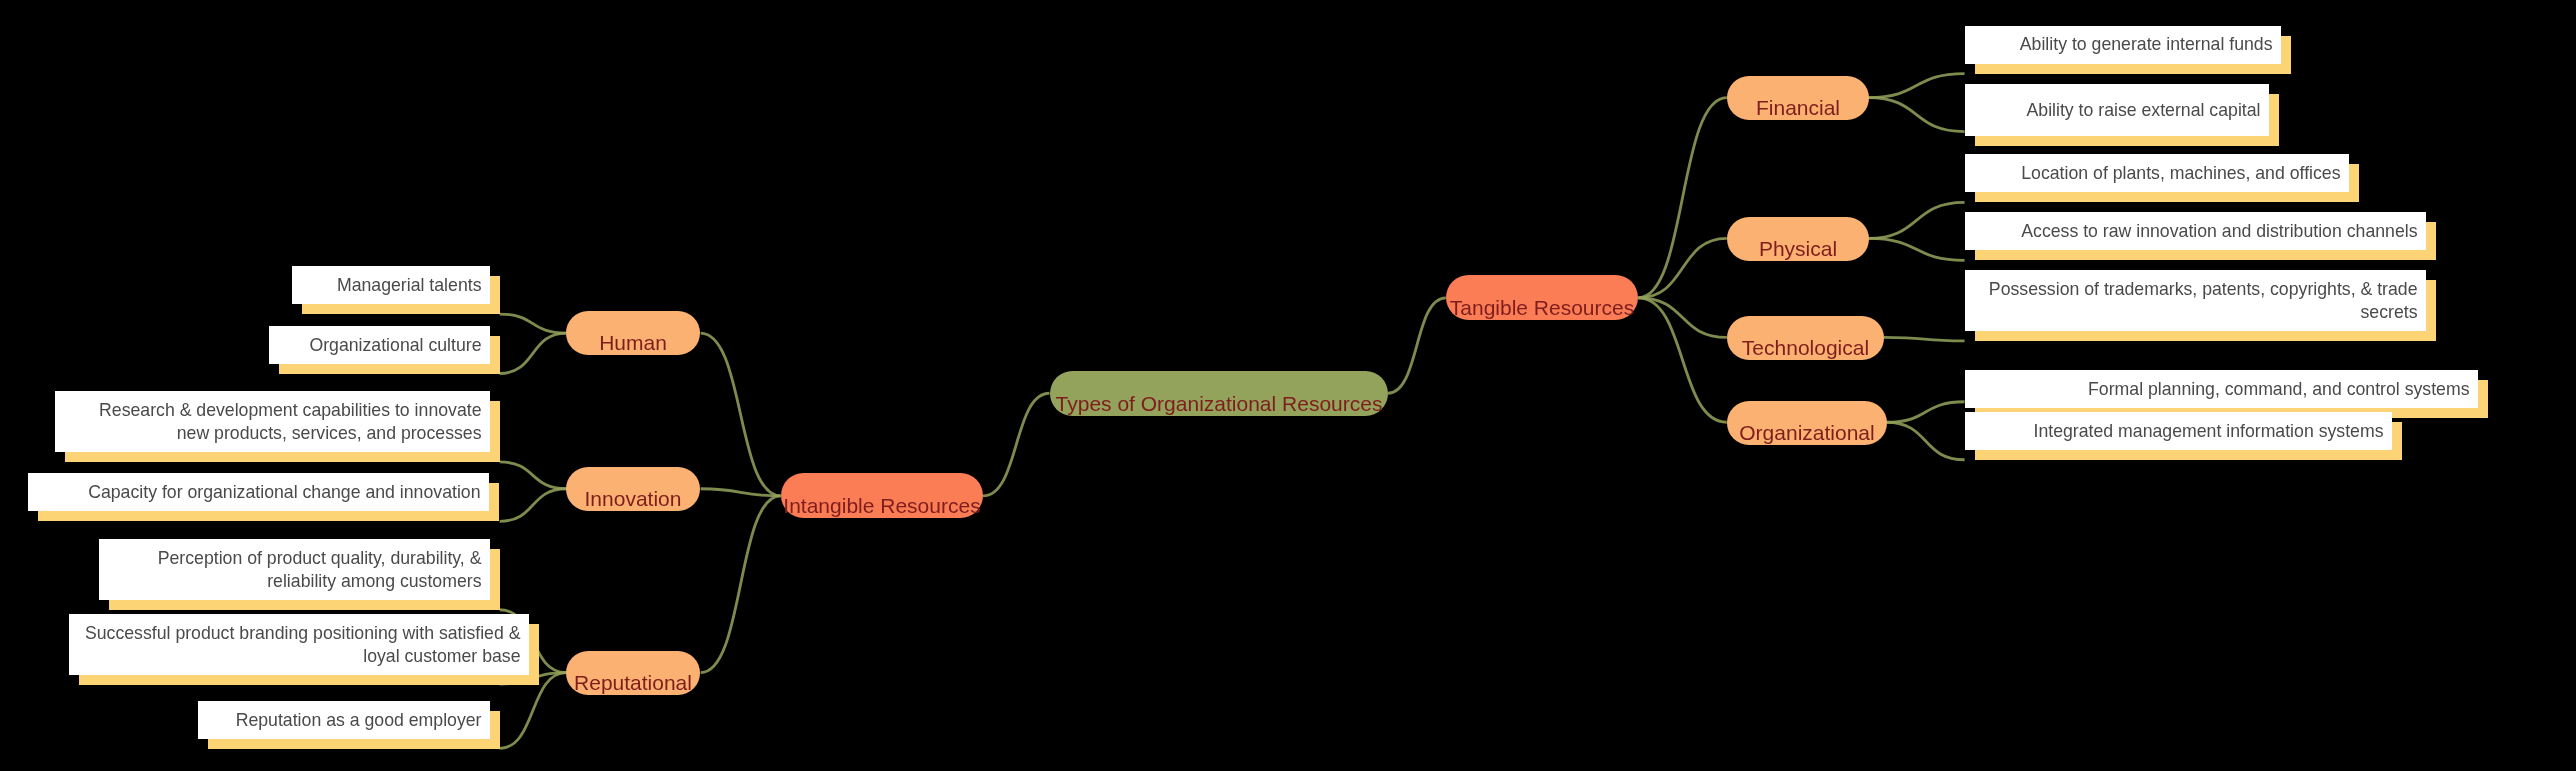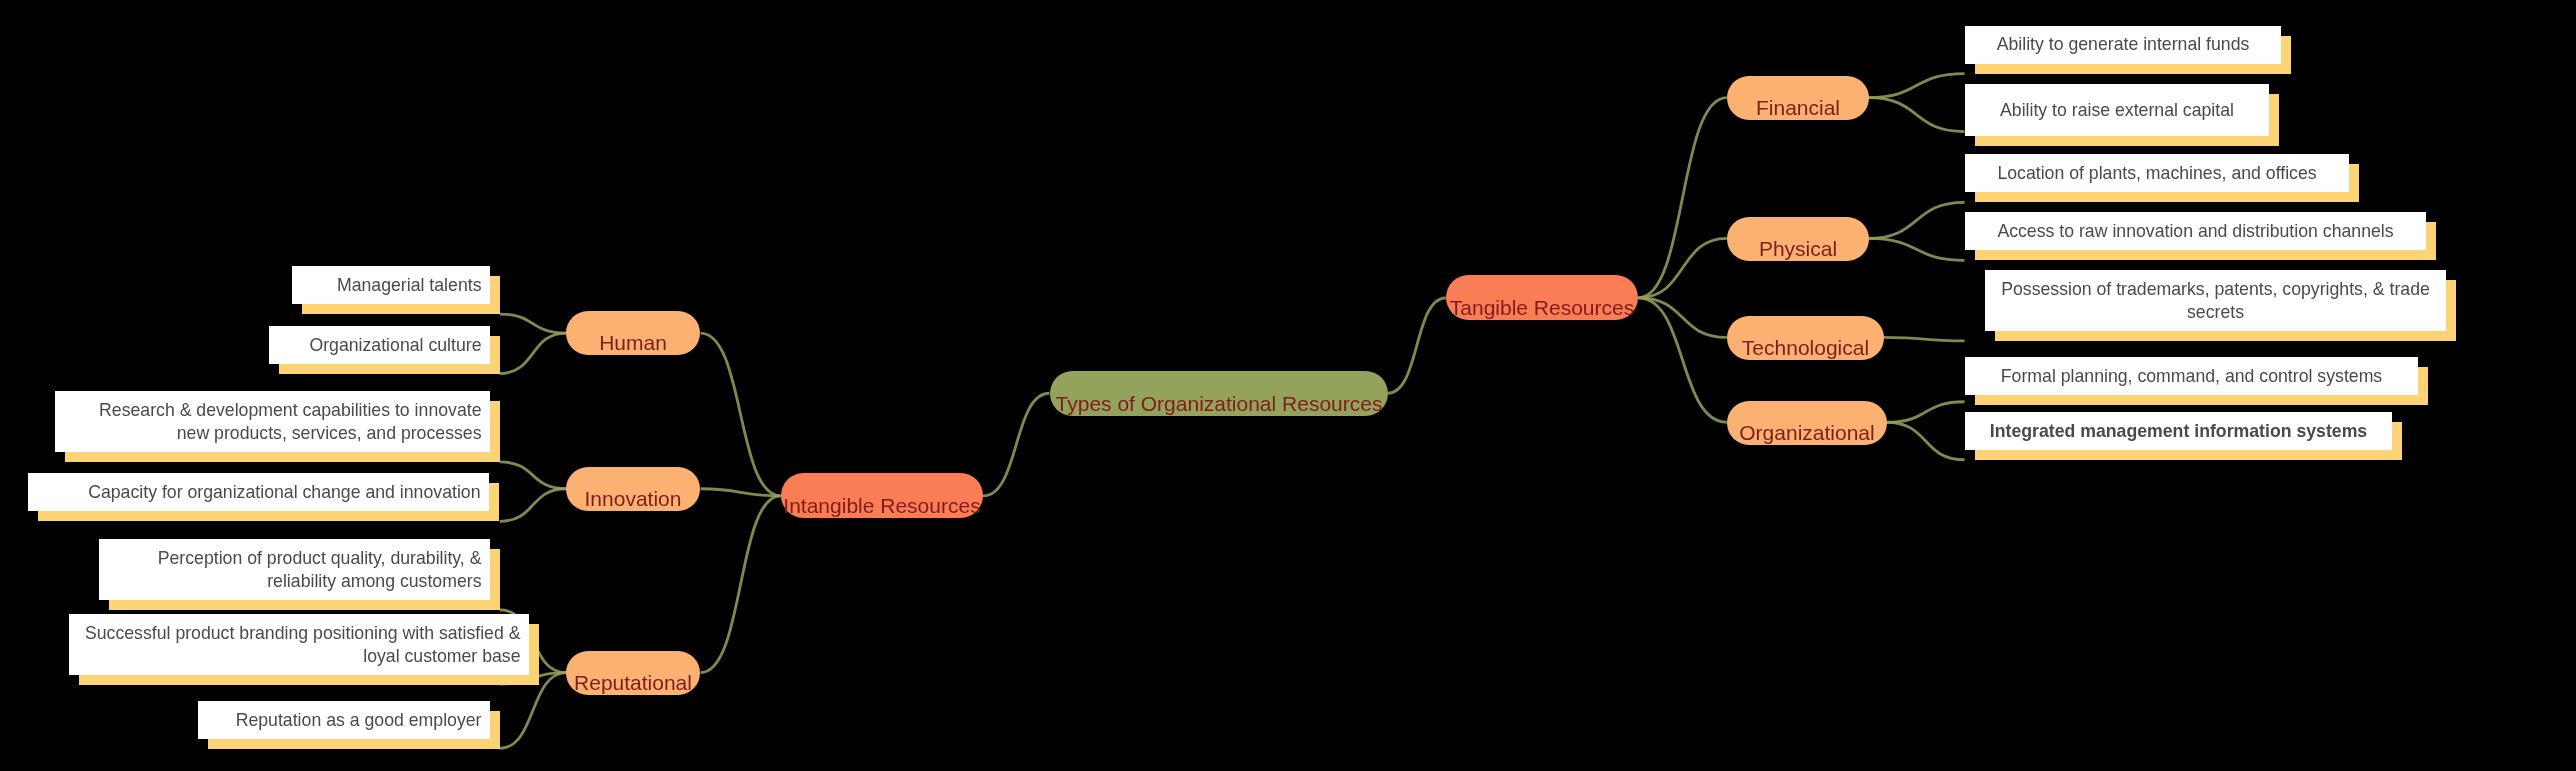--- a/index.html
+++ b/index.html
@@ -72,21 +72,21 @@
     align-items: center;
     z-index: 2;
     padding: 2.8px 8.5px;
   }
   .leaf-text {
     width: 100%;
     color: #4A4A4A;
     font-size: 17.7px;
     line-height: 1.28;
   }
-  .leaf-right .leaf-text { text-align: center; }
+  .leaf-right .leaf-text { text-align: right; }
   .leaf-left  .leaf-text { text-align: right; }
 </style>
 </head>
 <body>
 
 <div id="canvas">
   <svg id="edges" viewBox="0 0 3640 1090" preserveAspectRatio="none">
       <path d="M1483,556 C1431.3,556 1440.7,701 1389,701" fill="none" stroke="#94A35C" stroke-width="4" stroke-opacity="0.85"></path>
       <path d="M1961,556 C2006.1,556 1997.9,421 2043,421" fill="none" stroke="#94A35C" stroke-width="4" stroke-opacity="0.85"></path>
       <path d="M1103,701 C1040.85,701 1052.15,471 990,471" fill="none" stroke="#94A35C" stroke-width="4" stroke-opacity="0.85"></path>
@@ -198,36 +198,36 @@
       </div>
       <div class="leaf leaf-right" style="left: 1965px; top: 212px; width: 461px; height: 38px;">
         <div class="leaf-bar"></div>
         <div class="leaf-box">
           <div class="leaf-text">Access to raw innovation and distribution channels</div>
         </div>
       </div>
       <div class="node node-sub" style="left: 1727px; top: 316px; width: 157px; height: 44px;">
         <span>Technological</span>
       </div>
-      <div class="leaf leaf-right" style="left: 1965px; top: 270px; width: 461px; height: 61px; margin-left: 20px;">
+      <div class="leaf leaf-right" style="left: 1965px; top: 270px; width: 461px; height: 61px;">
         <div class="leaf-bar"></div>
         <div class="leaf-box">
           <div class="leaf-text">Possession of trademarks, patents, copyrights, &amp; trade secrets</div>
         </div>
       </div>
       <div class="node node-sub" style="left: 1727px; top: 401px; width: 160px; height: 44px;">
         <span>Organizational</span>
       </div>
-      <div class="leaf leaf-right" style="left: 1965px; top: 357px; width: 453px; height: 38px;">
+      <div class="leaf leaf-right" style="left: 1965px; top: 370px; width: 513px; height: 38px;">
         <div class="leaf-bar"></div>
         <div class="leaf-box">
           <div class="leaf-text">Formal planning, command, and control systems</div>
         </div>
       </div>
-      <div class="leaf leaf-right" style="left: 1965px; top: 412px; width: 427px; height: 38px; font-weight: bold;">
+      <div class="leaf leaf-right" style="left: 1965px; top: 412px; width: 427px; height: 38px;">
         <div class="leaf-bar"></div>
         <div class="leaf-box">
           <div class="leaf-text">Integrated management information systems</div>
         </div>
       </div>
     </div>
 </div>
 
 
 </body></html>

